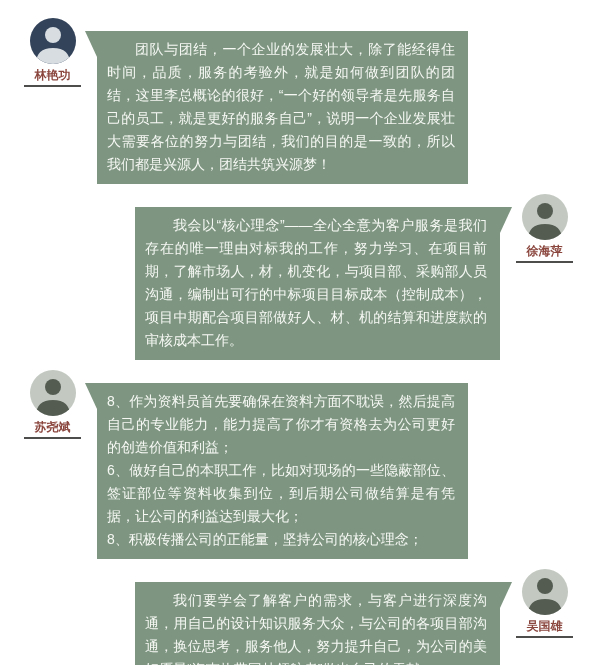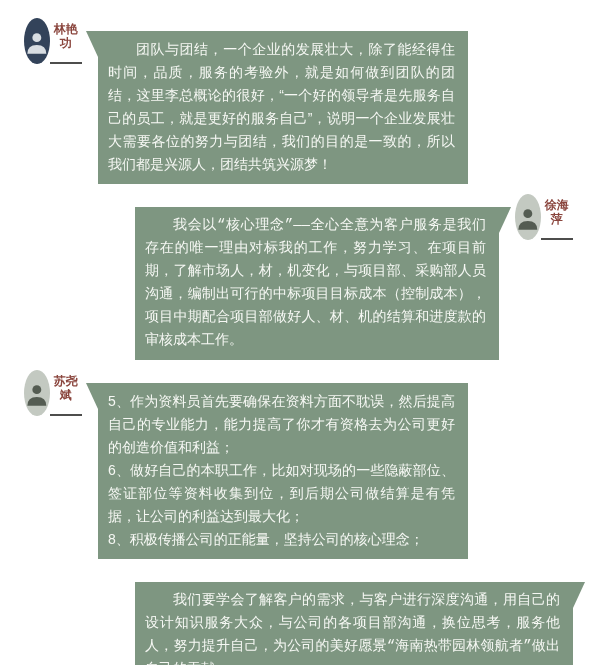--- a/index.html
+++ b/index.html
@@ -23,25 +23,26 @@
   .row{
     display:flex;
     align-items:flex-start;
     margin-bottom:10px;
   }
   .row.left{padding:0 132px 0 24px;}
   .row.right{padding:0 27px 0 135px;}
   .avatar-col{
     flex:0 0 57px;
     display:flex;
-    flex-direction:row;
+    flex-direction:column;
+    align-items:center;
   }
   .row.left .avatar-col{margin-right:16px;}
   .row.right .avatar-col{margin-left:16px;order:2;}
-  .row.right .bubble{order:1;font-family:Liberation Mono, monospace;}
+  .row.right .bubble{order:1;}
   .avatar{
     width:46px;height:46px;
     border-radius:50%;
     overflow:hidden;
     background:#c3c9c1;
     color:#545c52;
   }
   .avatar[data-tone="dark"]{background:#33435a;color:#d8dde2;}
   .avatar[data-tone="light"]{background:#c3c9c1;color:#545c52;}
   .avatar svg{display:block;width:100%;height:100%;}
@@ -118,27 +119,36 @@
     <div class="avatar-col">
       <div class="avatar" data-tone="light">
         <svg viewBox="0 0 46 46" aria-hidden="true">
           <circle cx="23" cy="17" r="8" fill="currentColor"></circle>
           <path d="M6 46 Q6 30 23 30 Q40 30 40 46 Z" fill="currentColor"></path>
         </svg>
       </div>
       <div class="name">苏尧斌</div>
     </div>
     <div class="bubble">
-      <p>5、作为资料员首先要确保在资料方面不耽误，然后提高自己的专业能力，能力提高了你才有资格去为公司更好的创造价值和利益；</p>
+      <p>8、作为资料员首先要确保在资料方面不耽误，然后提高自己的专业能力，能力提高了你才有资格去为公司更好的创造价值和利益；</p>
       <p>6、做好自己的本职工作，比如对现场的一些隐蔽部位、签证部位等资料收集到位，到后期公司做结算是有凭据，让公司的利益达到最大化；</p>
       <p>8、积极传播公司的正能量，坚持公司的核心理念；</p>
     </div>
   </div>
 
   <div class="row right">
+    <div class="avatar-col">
+      <div class="avatar" data-tone="light">
+        <svg viewBox="0 0 46 46" aria-hidden="true">
+          <circle cx="23" cy="17" r="8" fill="currentColor"></circle>
+          <path d="M6 46 Q6 30 23 30 Q40 30 40 46 Z" fill="currentColor"></path>
+        </svg>
+      </div>
+      <div class="name">吴国雄</div>
+    </div>
     <div class="bubble">
       <p class="indent">我们要学会了解客户的需求，与客户进行深度沟通，用自己的设计知识服务大众，与公司的各项目部沟通，换位思考，服务他人，努力提升自己，为公司的美好愿景“海南热带园林领航者”做出自己的贡献。</p>
     </div>
   </div>
 
   <div class="row left">
     <div class="avatar-col">
       <div class="avatar" data-tone="light">
         <svg viewBox="0 0 46 46" aria-hidden="true">
           <circle cx="23" cy="17" r="8" fill="currentColor"></circle>

